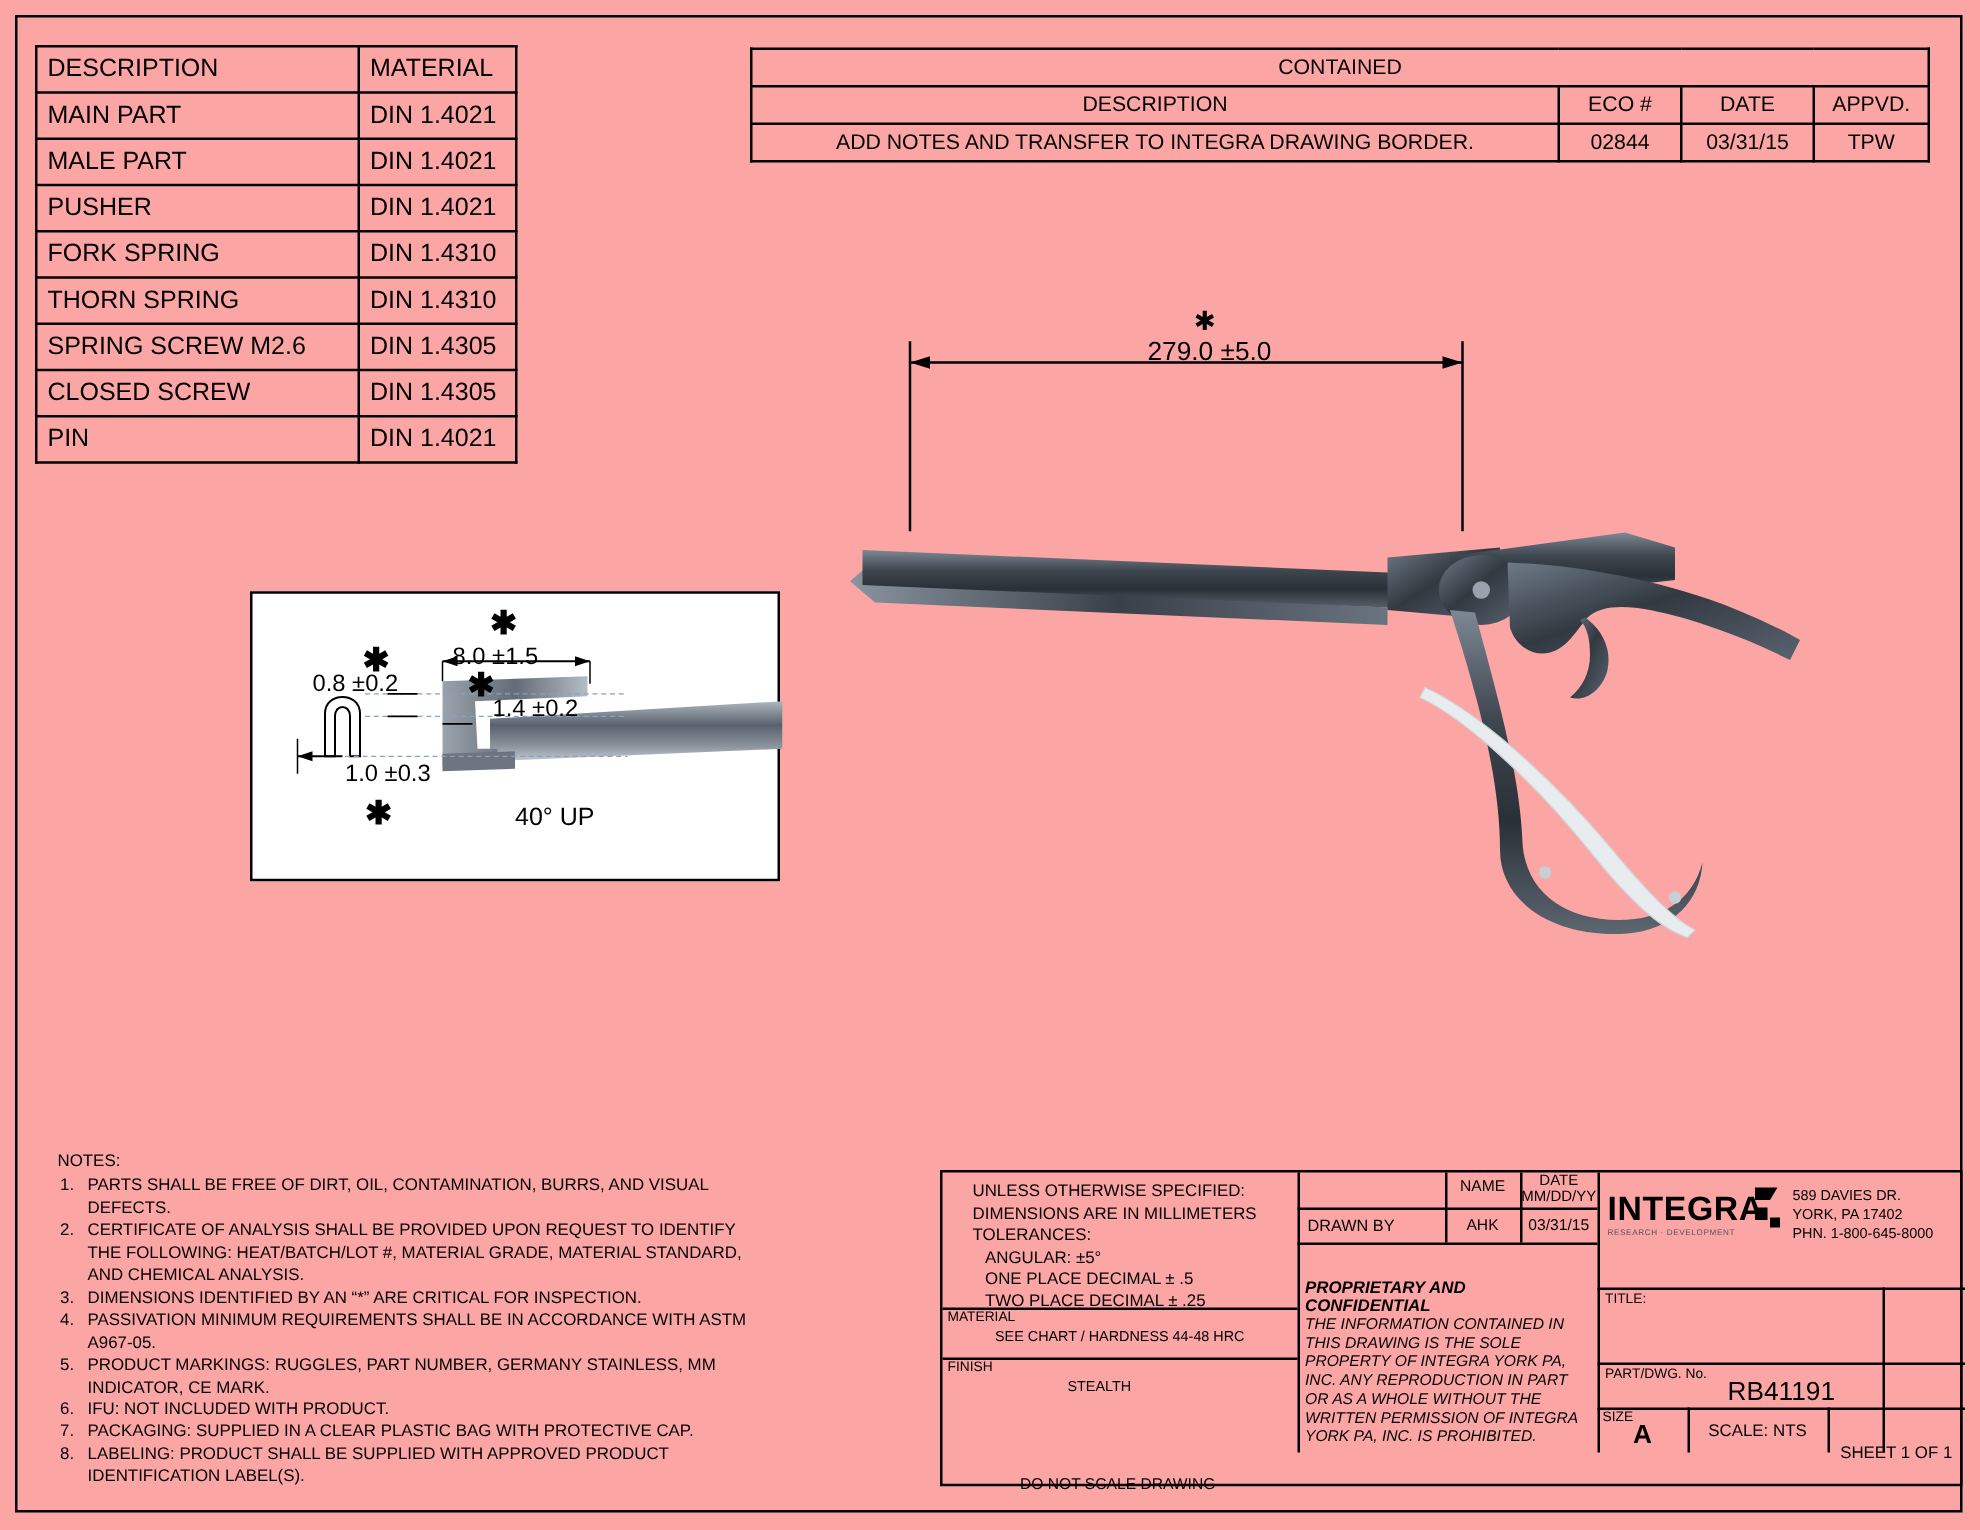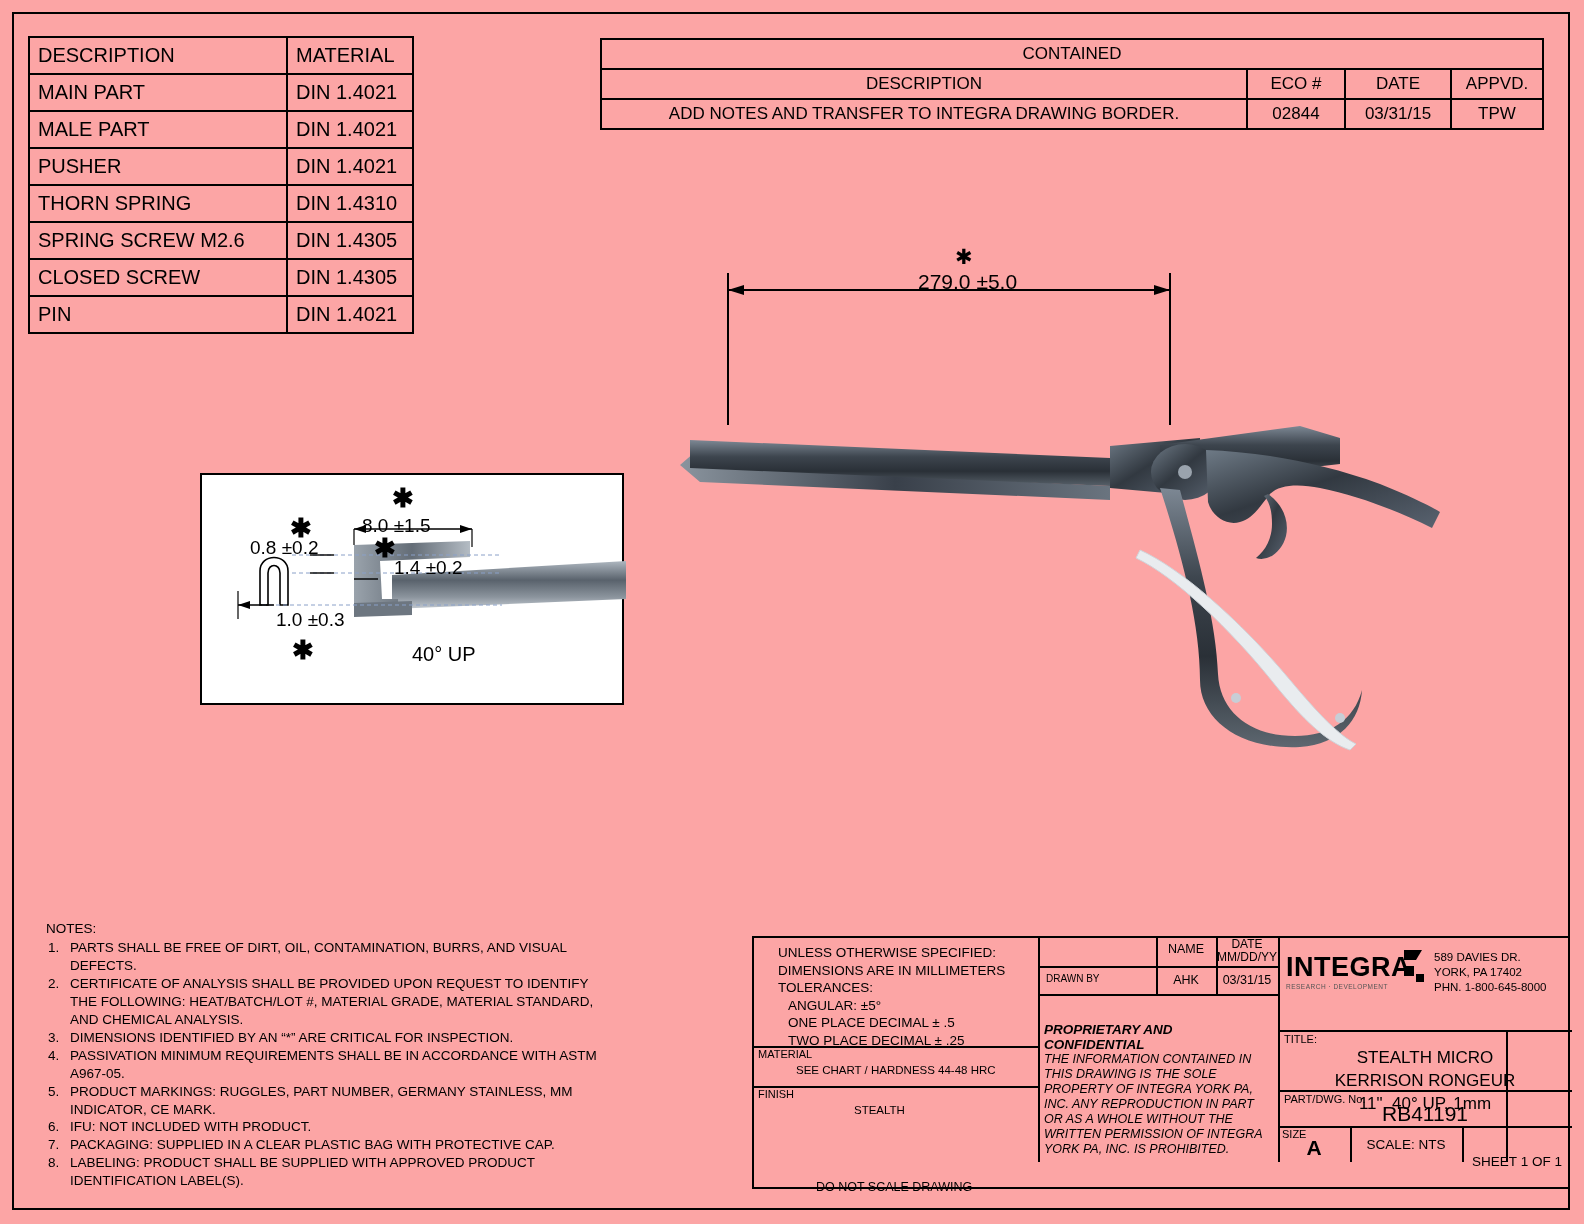--- a/index.html
+++ b/index.html
@@ -200,20 +200,24 @@
         <td class="c1">MAIN PART</td>
         <td class="c2">DIN 1.4021</td>
       </tr>
       <tr>
         <td class="c1">MALE PART</td>
         <td class="c2">DIN 1.4021</td>
       </tr>
       <tr>
         <td class="c1">PUSHER</td>
         <td class="c2">DIN 1.4021</td>
+      </tr>
+      <tr>
+        <td class="c1">FORK SPRING</td>
+        <td class="c2">DIN 1.4310</td>
       </tr>
       <tr>
         <td class="c1">THORN SPRING</td>
         <td class="c2">DIN 1.4310</td>
       </tr>
       <tr>
         <td class="c1">SPRING SCREW M2.6</td>
         <td class="c2">DIN 1.4305</td>
       </tr>
       <tr>
@@ -413,21 +417,21 @@
     <div class="tb-cell small-cap" style="left:4px; top:150px;">FINISH</div>
     <div class="tb-cell" style="left:100px; top:166px; font-size:11.5px;">STEALTH</div>
 
     <div class="tb-cell" style="left:62px; top:198px; font-size:12.5px;margin-top:44px;">DO NOT SCALE DRAWING</div>
 
     <div class="tb-cell" style="left:402px; top:4px; width:60px; text-align:center; font-size:12.5px;">NAME</div>
     <div class="tb-cell" style="left:462px; top:0px; width:62px; text-align:center; font-size:12px; line-height:1.1;">
       <div>DATE</div>
       <div>MM/DD/YY</div>
     </div>
-    <div class="tb-cell" style="left:292px; top:35px; font-size:10px;">DRAWN BY</div>
+    <div class="tb-cell" style="left:292px; top:35px; font-size:13px;">DRAWN BY</div>
     <div class="tb-cell" style="left:402px; top:35px; width:60px; text-align:center; font-size:12.5px;">AHK</div>
     <div class="tb-cell" style="left:462px; top:35px; width:62px; text-align:center; font-size:12.5px;">03/31/15</div>
 
     <div class="tb-cell" style="left:290px; top:84px; width:230px;font-style:italic;">
       <div class="prop-head">PROPRIETARY AND CONFIDENTIAL</div>
       <div style="font-size:12.5px; line-height:1.2;">THE INFORMATION CONTAINED IN THIS DRAWING IS THE SOLE PROPERTY OF INTEGRA YORK PA, INC.  ANY REPRODUCTION IN PART OR AS A WHOLE WITHOUT THE WRITTEN PERMISSION OF INTEGRA YORK PA, INC. IS PROHIBITED.</div>
     </div>
 
     <div class="tb-cell" style="left:532px; top:14px; width:126px;">
       <div class="integra-logo">INTEGRA</div>
@@ -438,25 +442,20 @@
       <rect x="2" y="18" width="10" height="10" fill="#000"></rect>
       <rect x="14" y="26" width="8" height="8" fill="#000"></rect>
     </svg>
     <div class="tb-cell addr" style="left:680px; top:12px; width:134px;">
       <div>589 DAVIES DR.</div>
       <div>YORK, PA 17402</div>
       <div>PHN. 1-800-645-8000</div>
     </div>
 
     <div class="tb-cell small-cap" style="left:530px; top:95px;">TITLE:</div>
-    <div class="tb-cell title-lines" style="left:526px; top:108px; width:290px;">
-      <div>STEALTH MICRO</div>
-      <div>KERRISON RONGEUR</div>
-      <div>11", 40° UP, 1mm</div>
-    </div>
 
     <div class="tb-cell small-cap" style="left:530px; top:155px;">PART/DWG. No.</div>
     <div class="tb-cell partno" style="left:526px; top:164px; width:290px;">RB41191</div>
 
     <div class="tb-cell small-cap" style="left:528px; top:190px;">SIZE</div>
     <div class="tb-cell sizeA" style="left:524px; top:198px; width:72px;">A</div>
     <div class="tb-cell" style="left:596px; top:199px; width:112px; text-align:center; font-size:13.5px;">SCALE: NTS</div>
     <div class="tb-cell" style="left:708px; top:199px; width:110px; text-align:center; font-size:13.5px;margin-top:17px;">SHEET 1 OF 1</div>
   </div>
 

